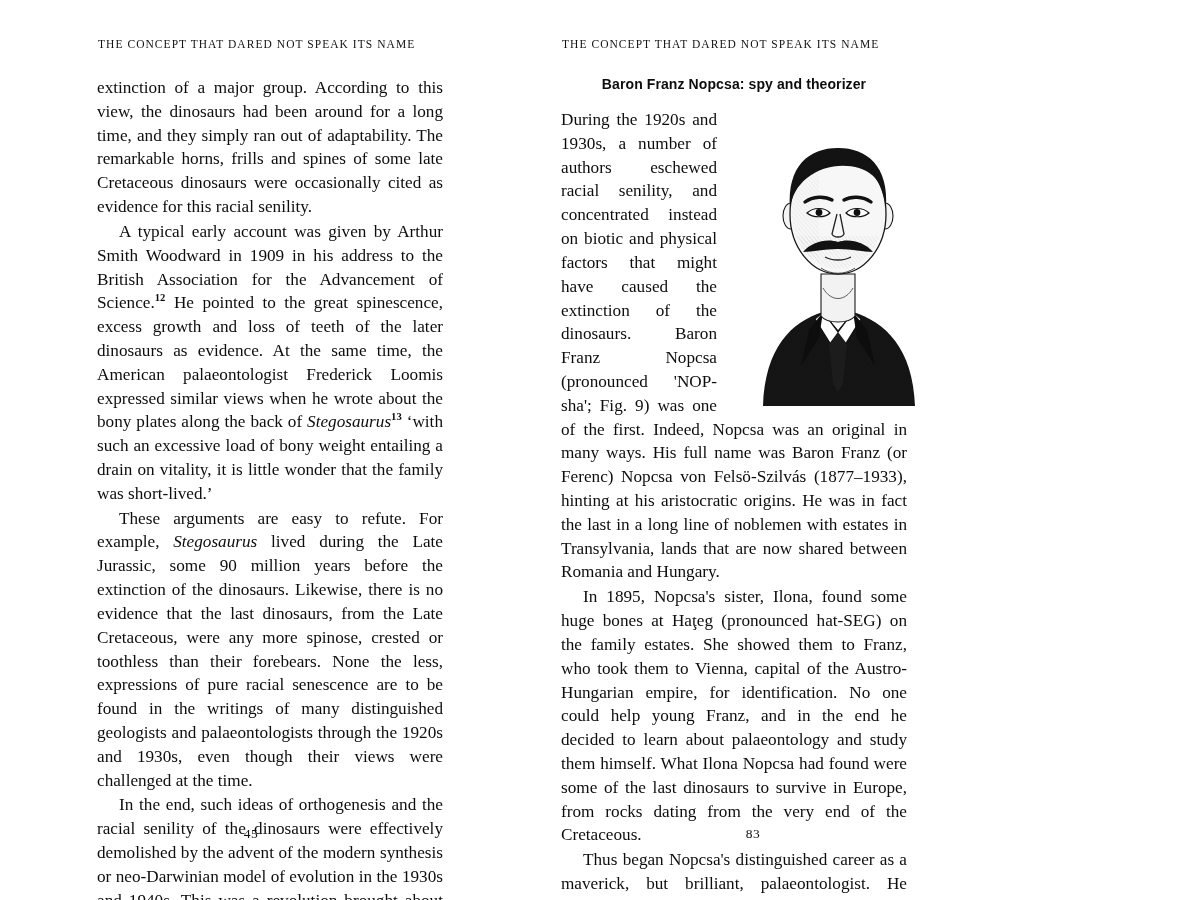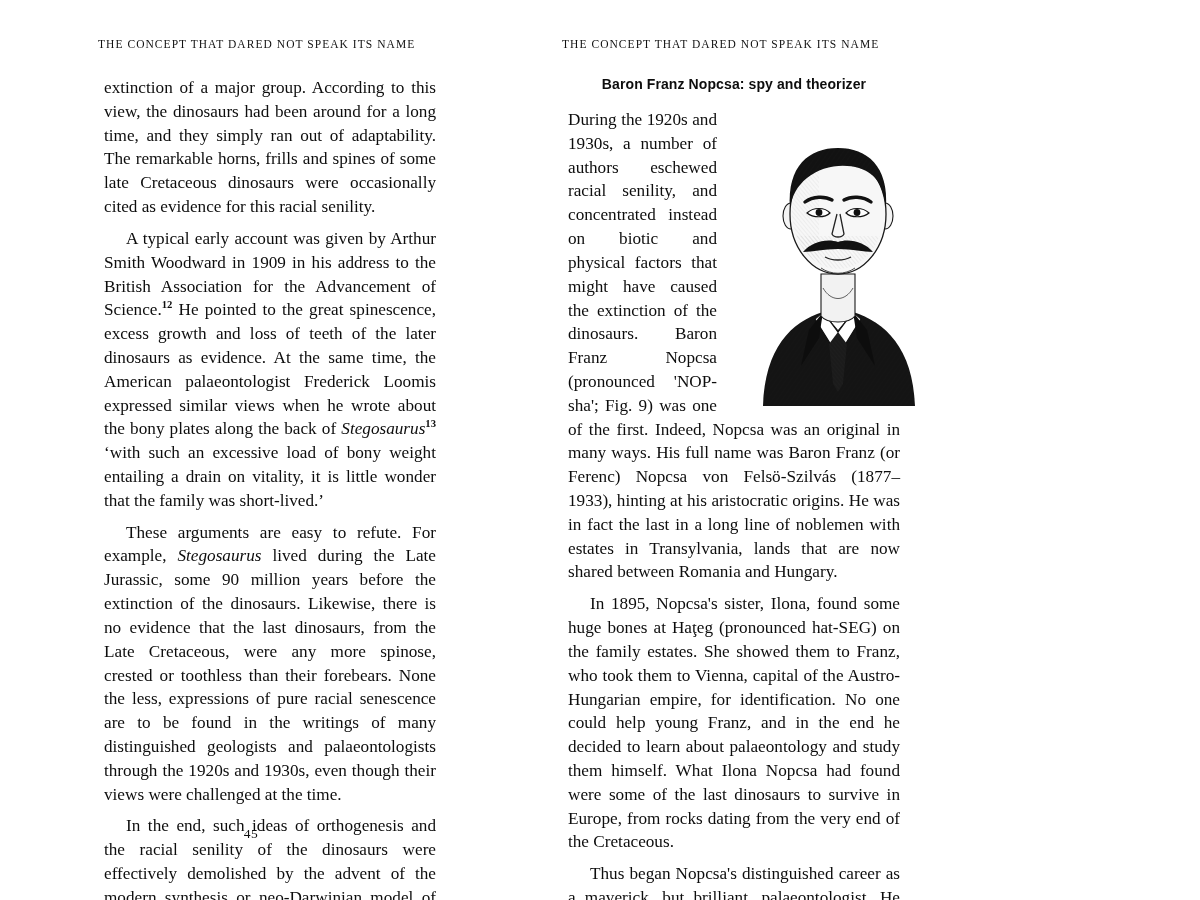--- a/index.html
+++ b/index.html
@@ -48,21 +48,21 @@
   .section-title {
     font-family: "Liberation Sans", sans-serif;
     font-weight: bold;
     font-size: 14px;
     text-align: center;
     margin: 6px 0 16px 0;
     letter-spacing: 0.1px;
   }
 
   .body-text p {
-    margin: 8px;
+    margin: 1px;
     font-size: 17.2px;
     line-height: 1.385;
     text-align: justify;
     text-justify: inter-word;
     hyphens: none;
   }
   .body-text p.indent {
     text-indent: 22px;
   }
   .body-text p.first {
@@ -188,15 +188,16 @@
           <path d="M90 152 C100 159 114 159 124 152" fill="none" stroke="#3c3c3c" stroke-width="0.9"></path>
         </svg>
       </div>
 
       <p class="first">During the 1920s and 1930s, a number of authors eschewed racial senility, and concentrated instead on biotic and physical factors that might have caused the extinction of the dinosaurs. Baron Franz Nopcsa (pronounced 'NOP-sha'; Fig. 9) was one of the first. Indeed, Nopcsa was an original in many ways. His full name was Baron Franz (or Ferenc) Nopcsa von Felsö-Szilvás (1877–1933), hinting at his aristocratic origins. He was in fact the last in a long line of noblemen with estates in Transylvania, lands that are now shared between Romania and Hungary.</p>
       <p class="indent">In 1895, Nopcsa's sister, Ilona, found some huge bones at Haţeg (pronounced hat-SEG) on the family estates. She showed them to Franz, who took them to Vienna, capital of the Austro-Hungarian empire, for identification. No one could help young Franz, and in the end he decided to learn about palaeontology and study them himself. What Ilona Nopcsa had found were some of the last dinosaurs to survive in Europe, from rocks dating from the very end of the Cretaceous.</p>
       <p class="indent">Thus began Nopcsa's distinguished career as a maverick, but brilliant, palaeontologist. He moved freely throughout Europe, using his urbanity and his astonishing command of languages to attach himself to scientific societies in all countries: his publications appeared in perfect German, English, French or Hungarian, according to his interests at that moment. At the same time, Nopcsa lived the life of a freebooter, offering his services when the First World War broke out to the Austro-Hungarians: he suggested that he could secure the friendship of Albania by becoming its king. This proposal was rejected, but Nopcsa acted as a secret agent for the empire.</p>
 
     </div>
 
+    <div class="folio">83</div>
   </div>
 
 </div>
 
 </body></html>

